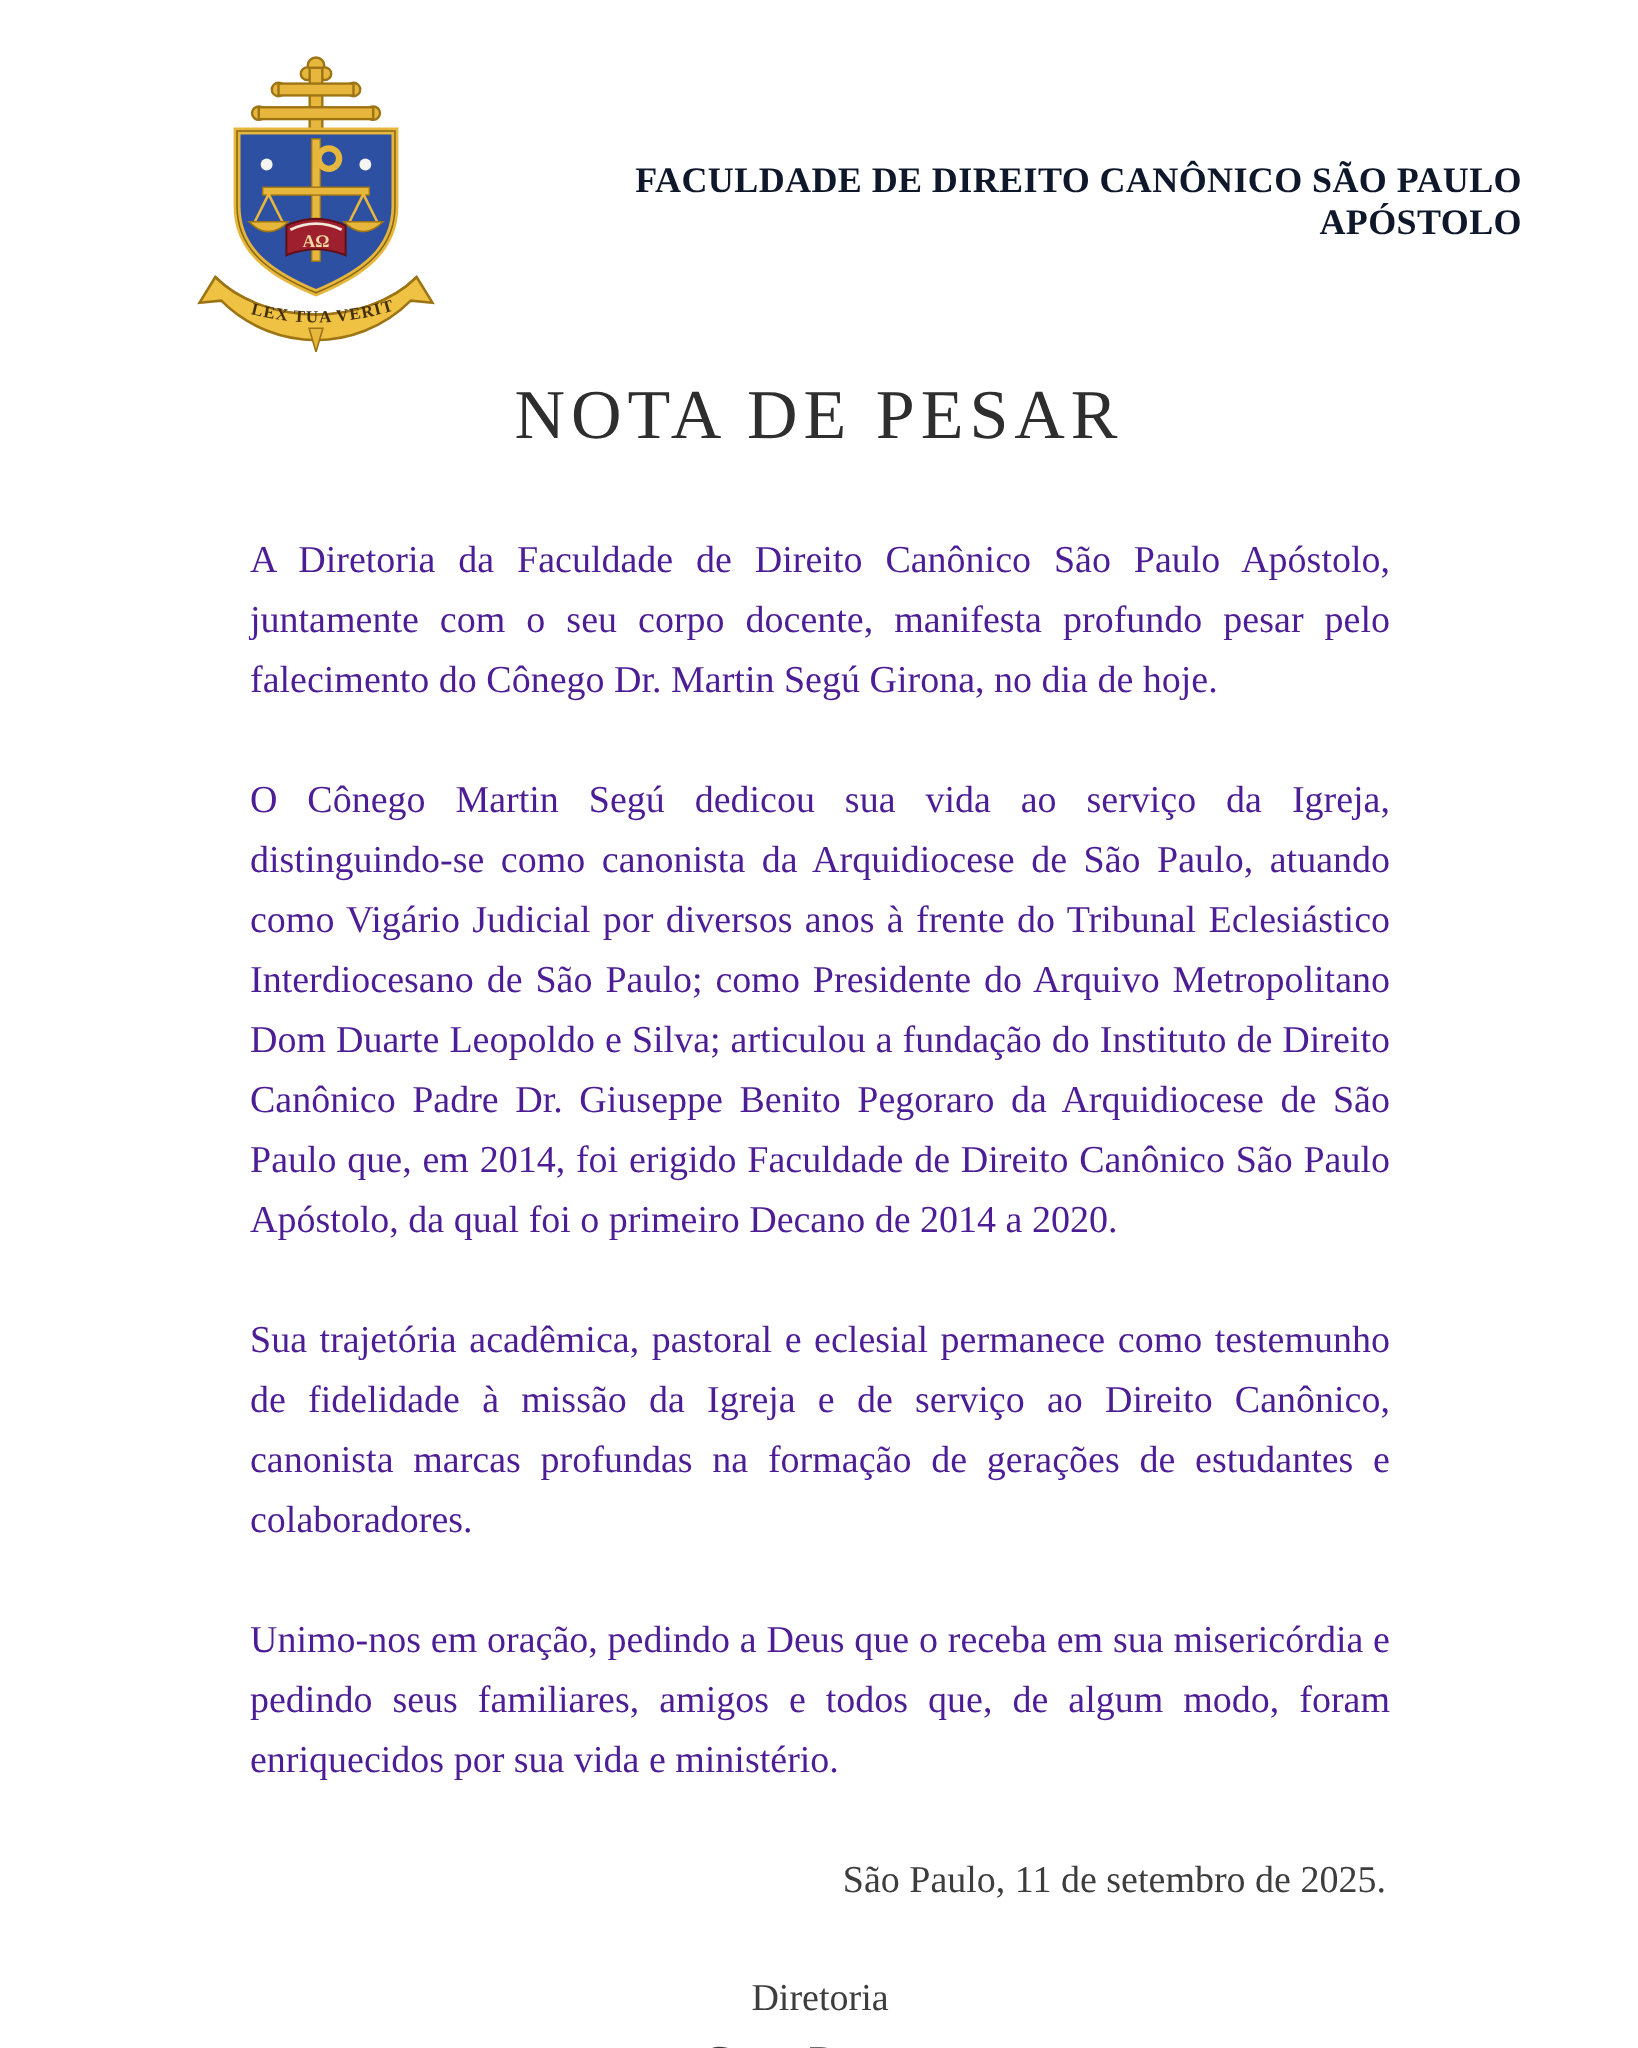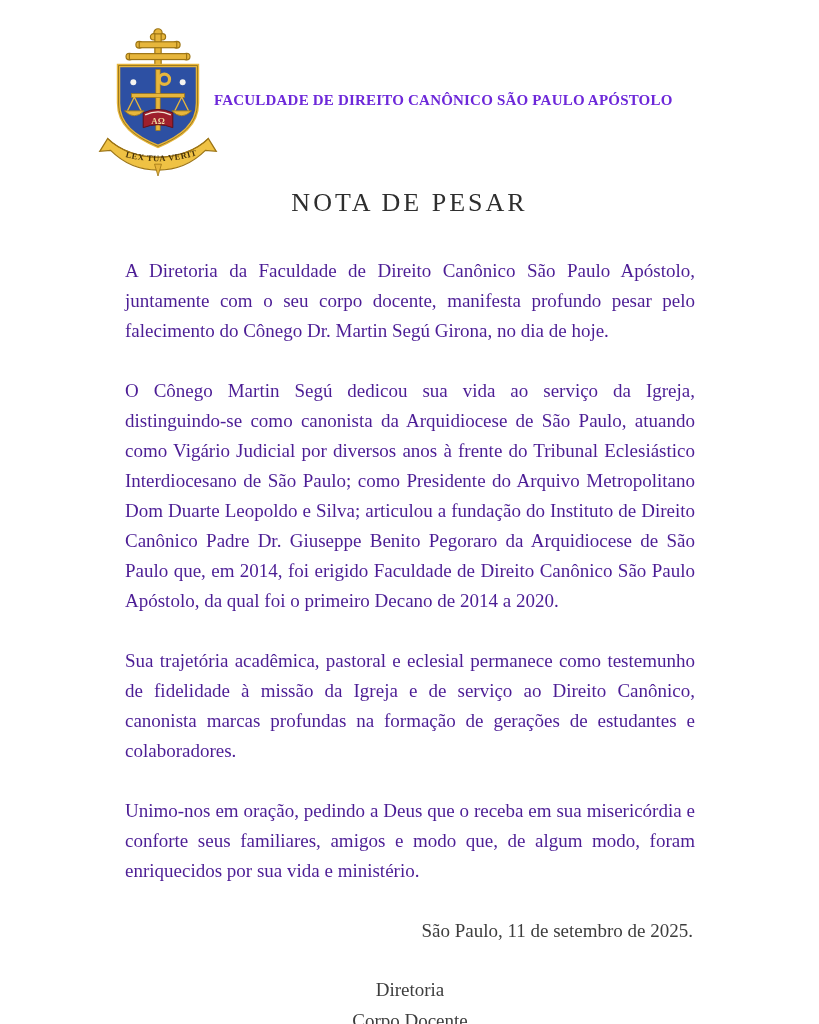--- a/index.html
+++ b/index.html
@@ -16,31 +16,31 @@
     overflow:hidden;
   }
   .header {
     display:flex;
     align-items:center;
     padding:26px 58px 0 98px;
   }
   .crest { width:120px; height:150px; flex:0 0 auto; }
   .inst-title {
     flex:1;
-    text-align:left;
+    text-align:right;
     font-weight:bold;
-    font-size:15px;
+    font-size:18px;
     letter-spacing:0.2px;
-    color:#6d28d9;
+    color:#0f172a;
     margin-left:-4px;
     line-height:1.15;
   }
   .doc-title {
     text-align:center;
-    font-size:26px;
+    font-size:35px;
     letter-spacing:3px;
     color:#2e2e2e;
     margin-top:12px;
     font-weight:normal;
   }
   .content { padding:0 124px 0 125px; }
   p.body {
     font-size:19px;
     line-height:30px;
     text-align:justify;
@@ -129,21 +129,21 @@
 
     <div class="inst-title">FACULDADE DE DIREITO CANÔNICO SÃO PAULO APÓSTOLO</div>
   </div>
 
   <h1 class="doc-title">NOTA DE PESAR</h1>
 
   <div class="content">
     <p class="body first">A Diretoria da Faculdade de Direito Canônico São Paulo Apóstolo, juntamente com o seu corpo docente, manifesta profundo pesar pelo falecimento do Cônego Dr. Martin Segú Girona, no dia de hoje.</p>
     <p class="body">O Cônego Martin Segú dedicou sua vida ao serviço da Igreja, distinguindo-se como canonista da Arquidiocese de São Paulo, atuando como Vigário Judicial por diversos anos à frente do Tribunal Eclesiástico Interdiocesano de São Paulo; como Presidente do Arquivo Metropolitano Dom Duarte Leopoldo e Silva; articulou a fundação do Instituto de Direito Canônico Padre Dr. Giuseppe Benito Pegoraro da Arquidiocese de São Paulo que, em 2014, foi erigido Faculdade de Direito Canônico São Paulo Apóstolo, da qual foi o primeiro Decano de 2014 a 2020.</p>
     <p class="body">Sua trajetória acadêmica, pastoral e eclesial permanece como testemunho de fidelidade à missão da Igreja e de serviço ao Direito Canônico, canonista marcas profundas na formação de gerações de estudantes e colaboradores.</p>
-    <p class="body">Unimo-nos em oração, pedindo a Deus que o receba em sua misericórdia e conforte seus familiares, amigos e modo que, de algum modo, foram enriquecidos por sua vida e ministério.</p>
+    <p class="body">Unimo-nos em oração, pedindo a Deus que o receba em sua misericórdia e pedindo seus familiares, amigos e todos que, de algum modo, foram enriquecidos por sua vida e ministério.</p>
 
     <p class="dateline">São Paulo, 11 de setembro de 2025.</p>
 
     <div class="signature">
       <div>Diretoria</div>
       <div>Corpo Docente</div>
 
     </div>
   </div>
 

